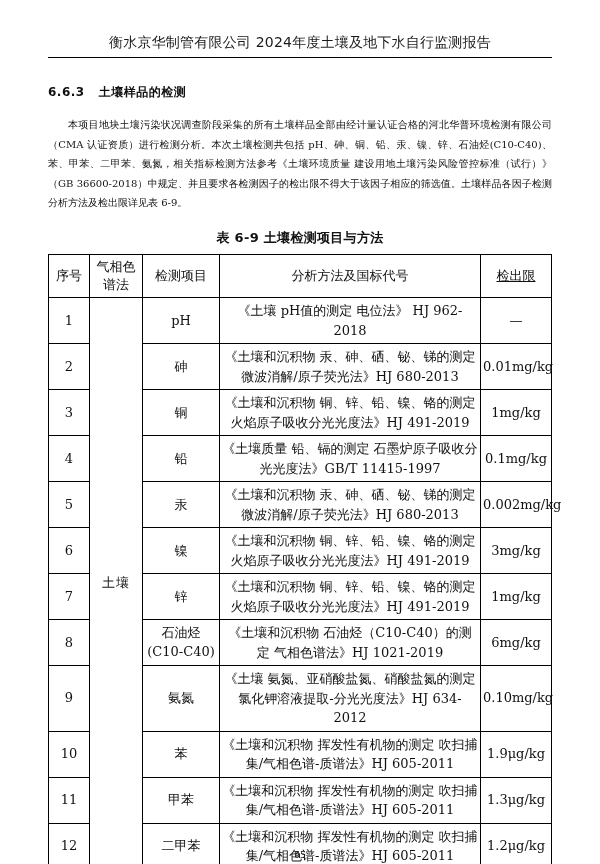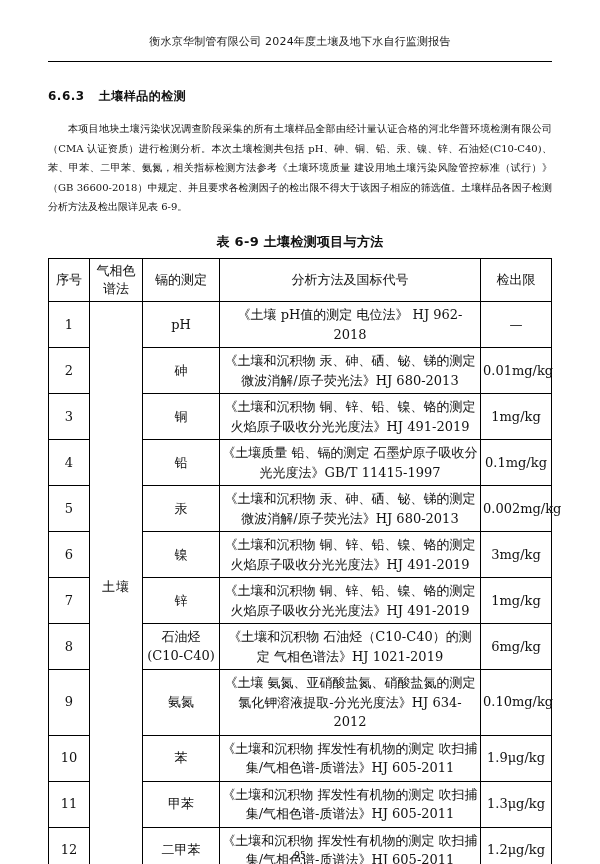--- a/index.html
+++ b/index.html
@@ -17,24 +17,24 @@
     color: #111;
     overflow: hidden;
   }
   .page-inner {
     padding: 34px 48px 0 48px;
     box-sizing: border-box;
     height: 100%;
   }
   .header {
     text-align: center;
-    font-size: 11px;
+    font-size: 14px;
     color: #1a1a1a;
     letter-spacing: 0.2px;
-    padding-bottom: 12px;
+    padding-bottom: 5px;
     border-bottom: 1px solid #000;
     font-family: "DejaVu Sans", "Liberation Sans", sans-serif;
   }
   .section-title {
     margin-top: 26px;
     font-size: 12px;
     font-weight: bold;
     letter-spacing: 0.5px;
     font-family: "DejaVu Sans", "Liberation Sans", sans-serif;
   }
@@ -69,21 +69,21 @@
     padding: 3px 2px;
   }
   table.data th {
     font-weight: normal;
     height: 30px;
   }
   .col-no { width: 36px; }
   .col-cat { width: 48px; }
   .col-item { width: 72px; }
   .col-method { width: auto; font-family: Liberation Serif, serif; }
-  .col-limit { width: 66px; }
+  .col-limit { width: 66px; text-decoration: underline; }
   td.method {
     text-align: center;
     line-height: 1.5;
     padding: 4px 4px;
   }
   .cat-cell {
     letter-spacing: 1px;
   }
   .page-num {
     position: absolute;
@@ -111,21 +111,21 @@
 
     <div class="body-text">本项目地块土壤污染状况调查阶段采集的所有土壤样品全部由经计量认证合格的河北华普环境检测有限公司（CMA 认证资质）进行检测分析。本次土壤检测共包括 pH、砷、铜、铅、汞、镍、锌、石油烃(C10-C40)、苯、甲苯、二甲苯、氨氮，相关指标检测方法参考《土壤环境质量 建设用地土壤污染风险管控标准（试行）》（GB 36600-2018）中规定、并且要求各检测因子的检出限不得大于该因子相应的筛选值。土壤样品各因子检测分析方法及检出限详见表 6-9。</div>
 
     <div class="table-caption">表 6-9 土壤检测项目与方法</div>
 
     <table class="data">
       <thead>
         <tr>
           <th class="col-no">序号</th>
           <th class="col-cat">气相色谱法</th>
-          <th class="col-item">镉的测定</th>
+          <th class="col-item">检测项目</th>
           <th class="col-method">分析方法及国标代号</th>
           <th class="col-limit">检出限</th>
         </tr>
       </thead>
       <tbody>
         <tr>
           <td>1</td>
           <td class="cat-cell" rowspan="12">土壤</td>
           <td>pH</td>
           <td class="method">《土壤 pH值的测定 电位法》 HJ 962-2018</td>

